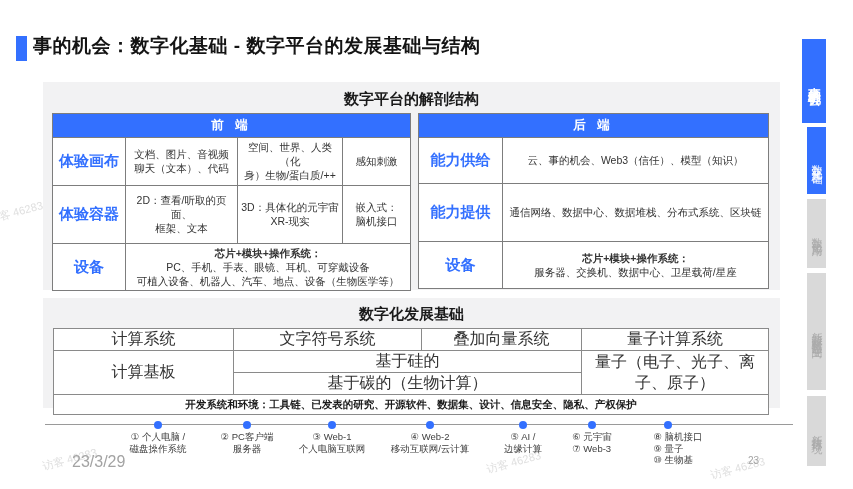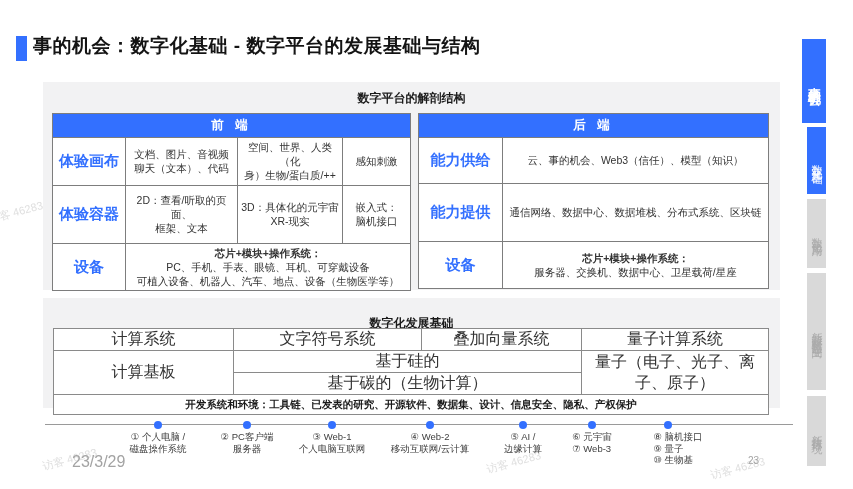--- a/index.html
+++ b/index.html
@@ -8,23 +8,23 @@
   .slide { position:absolute; left:0; top:0; width:771px; height:489px; background:#fff; }
 
   
   .title-bullet { position:absolute; left:16px; top:36px; width:11px; height:25px; background:#3370ff; }
   .page-title { position:absolute; left:33px; top:33px; font-size:19px; font-weight:bold; color:#141414; letter-spacing:.5px; }
 
   
   .panel { position:absolute; background:#f2f2f3; }
   .panel1 { left:43px; top:82px; width:737px; height:208px; }
   .panel2 { left:43px; top:298px; width:737px; height:110px; }
-  .panel-title { position:absolute; left:0; right:0; text-align:center; font-size:12px; font-weight:bold; color:#1a1a1a; }
+  .panel-title { position:absolute; left:0; right:0; text-align:center; font-size:15px; font-weight:bold; color:#1a1a1a; }
   .panel1 .panel-title { top:8px; }
-  .panel2 .panel-title { top:17px; }
+  .panel2 .panel-title { top:7px; }
 
   
   table { border-collapse:collapse; table-layout:fixed; background:#fff; position:absolute; }
   td,th { border:1px solid #7d7d7d; text-align:center; vertical-align:middle; }
   .tbl-front { left:9px; top:31px; width:358px; }
   .tbl-back  { left:375px; top:31px; width:350px; }
   .tbl-front th, .tbl-back th { background:#3370ff; color:#fff; font-size:12.5px; font-weight:bold; height:24px; letter-spacing:4px; }
   .tbl-front td, .tbl-back td { font-size:10.5px; color:#333; line-height:1.35; padding:2px 3px; }
   .row-a td { height:46px; }
   .row-b td { height:58px; }

